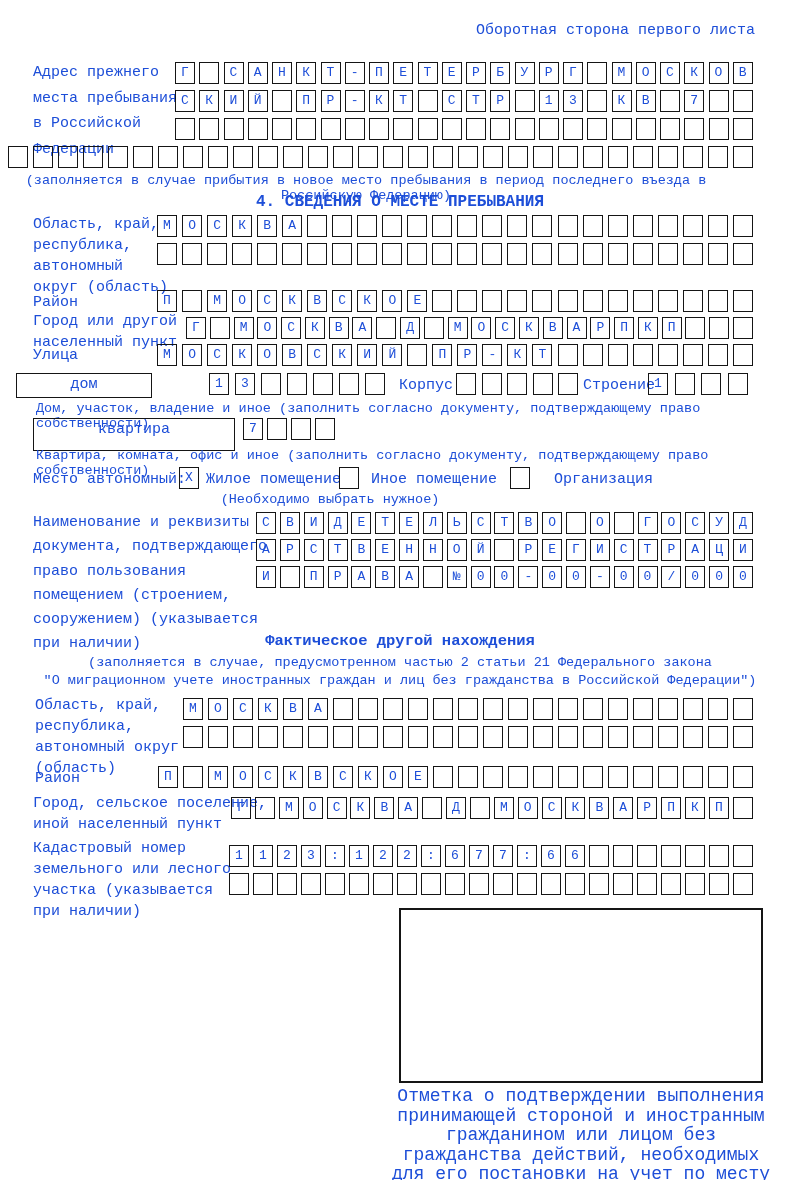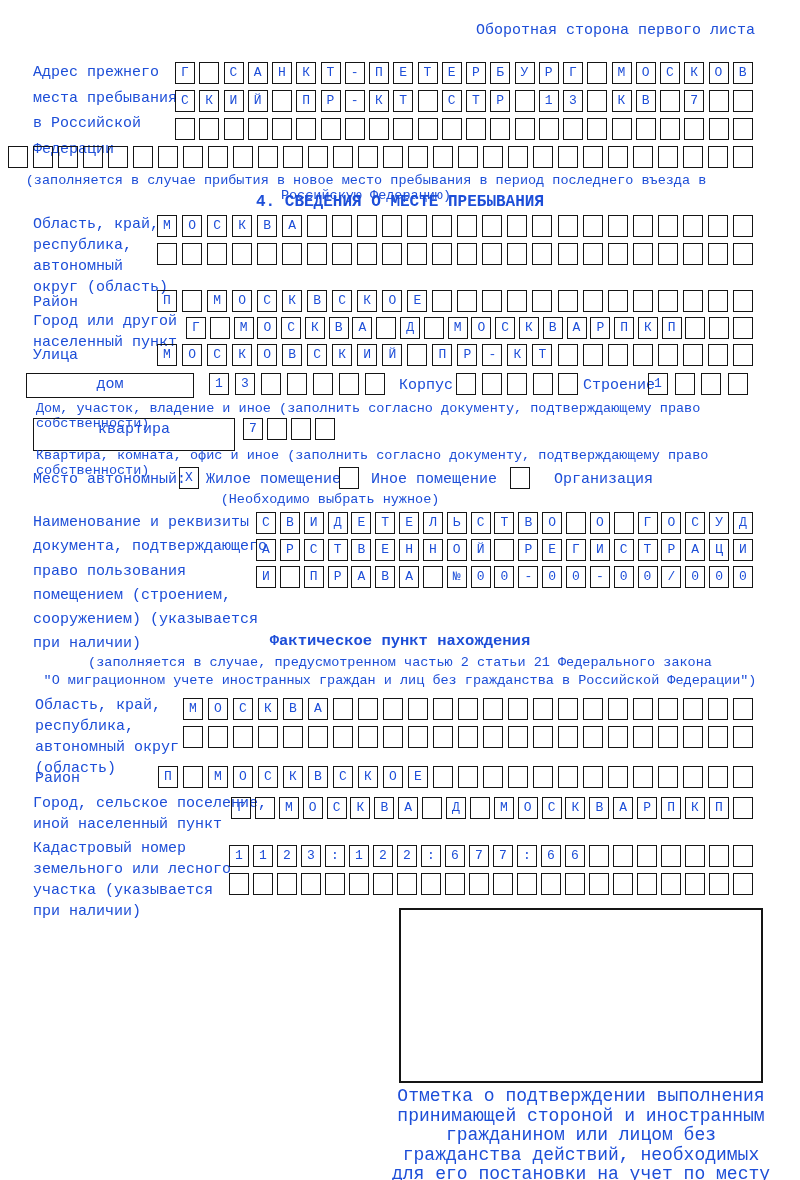--- a/index.html
+++ b/index.html
@@ -277,21 +277,21 @@
       <div class="cell">&nbsp;</div>
       <div class="cell">&nbsp;</div>
       <div class="cell">&nbsp;</div>
       <div class="cell">&nbsp;</div>
       <div class="cell">&nbsp;</div>
       <div class="cell">&nbsp;</div>
       <div class="cell">&nbsp;</div>
       <div class="cell">&nbsp;</div>
     </div>
 
-  <div class="bigbox" style="left:26px;top:373px;width:168px;height:25px;">дом</div>
+  <div class="bigbox" style="left:16px;top:373px;width:136px;height:25px;">дом</div>
   <div class="cells" style="left:209px;top:373px;width:176px;">
       <div class="cell">1</div>
       <div class="cell">3</div>
       <div class="cell">&nbsp;</div>
       <div class="cell">&nbsp;</div>
       <div class="cell">&nbsp;</div>
       <div class="cell">&nbsp;</div>
       <div class="cell">&nbsp;</div>
     </div>
   <div class="abs lbl" style="left:399px;top:375px;">Корпус</div>
@@ -404,21 +404,21 @@
       <div class="cell">0</div>
       <div class="cell">-</div>
       <div class="cell">0</div>
       <div class="cell">0</div>
       <div class="cell">/</div>
       <div class="cell">0</div>
       <div class="cell">0</div>
       <div class="cell">0</div>
     </div>
 
-  <div class="abs bold center" style="left:0;top:632px;width:800px;font-size:15.5px;">Фактическое пункт нахождения</div>
+  <div class="abs bold center" style="left:0;top:632px;width:800px;font-size:15.5px;">Фактическое другой нахождения</div>
   <div class="abs cap center" style="left:0;top:655px;width:800px;">(заполняется в случае, предусмотренном частью 2 статьи 21 Федерального закона</div>
   <div class="abs cap center" style="left:0;top:673px;width:800px;">"О миграционном учете иностранных граждан и лиц без гражданства в Российской Федерации")</div>
 
   <div class="abs lbl" style="left:35px;top:695px;">Область, край,
 республика,
 автономный округ
 (область)</div>
   <div class="cells" style="left:183px;top:698px;width:570px;">
       <div class="cell">М</div>
       <div class="cell">О</div>

